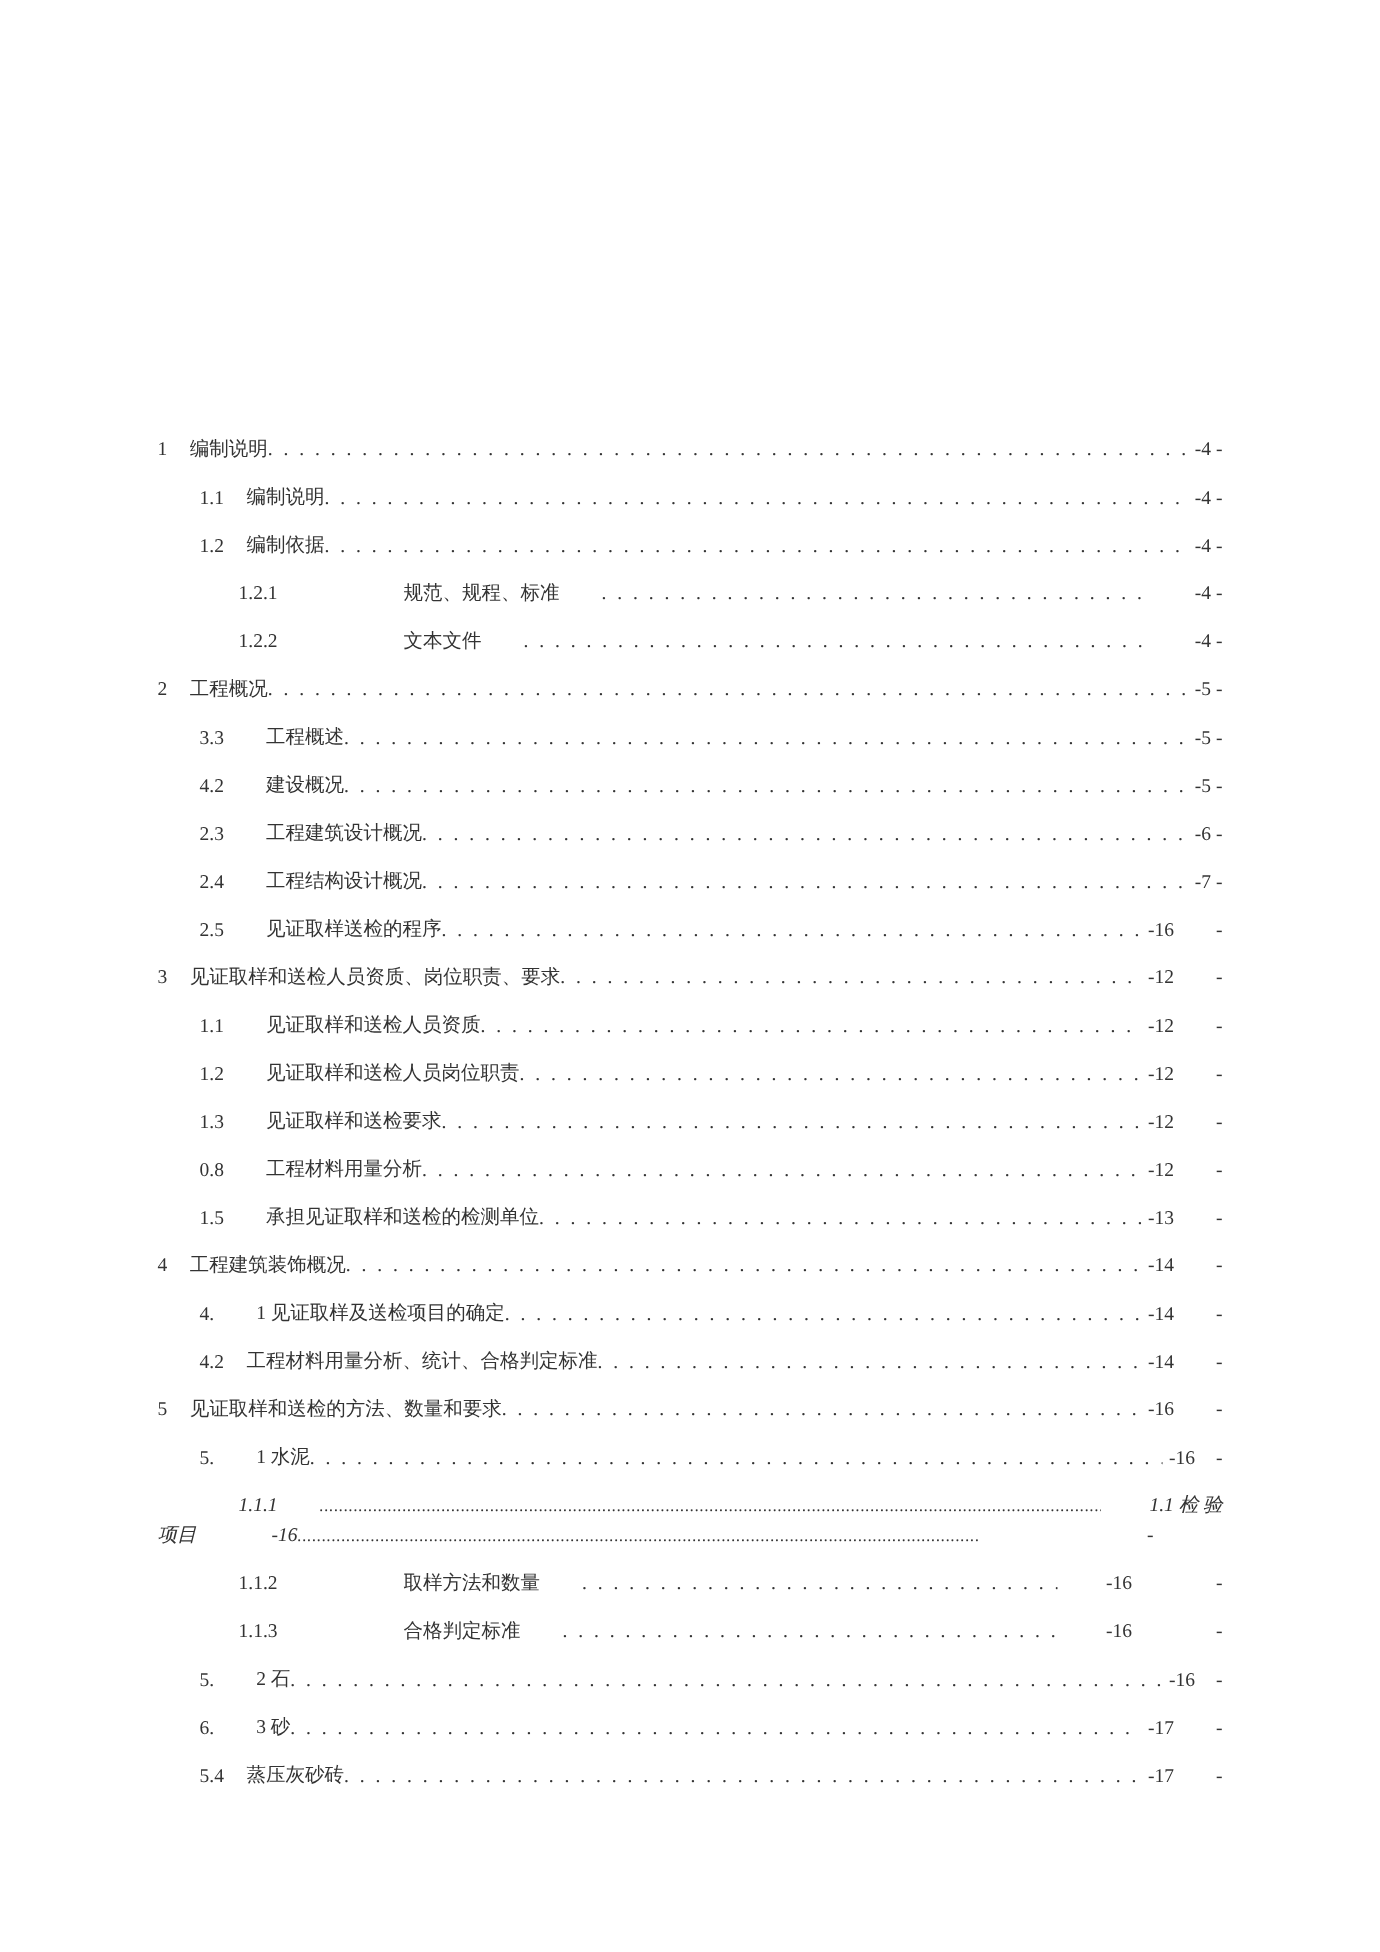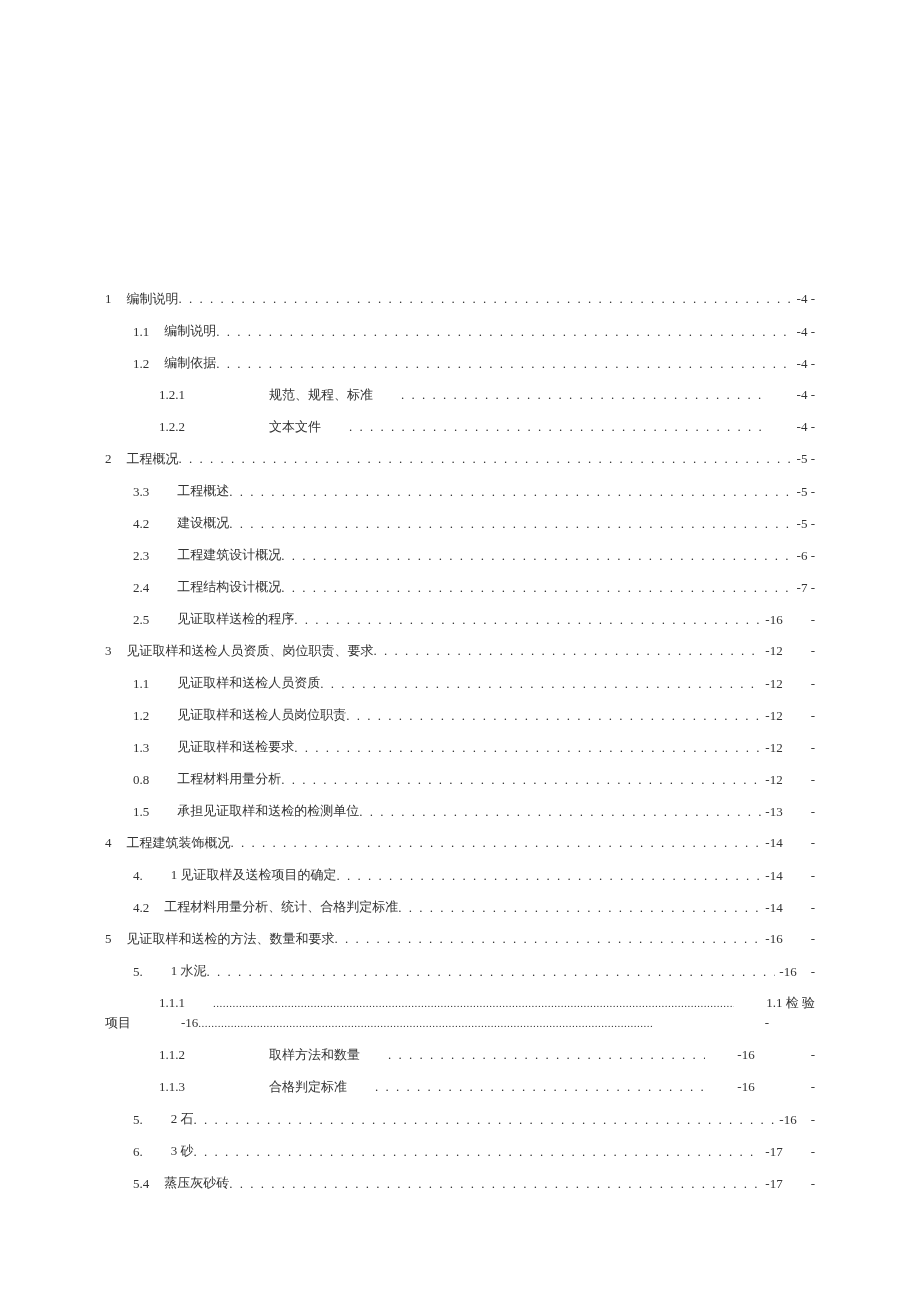--- a/index.html
+++ b/index.html
@@ -48,20 +48,21 @@
     .indent-0 { padding-left: 0px; }
     .indent-1 { padding-left: 28px; align-items: flex-end; }
     .indent-2 { padding-left: 54px; gap: 28px; }
     .split-line {
       display: flex;
       align-items: baseline;
       margin-bottom: 2px;
     }
     .split-wrap {
       margin-bottom: 14px;
+      font-style: italic;
     }
   </style>
 </head>
 <body>
 
 <div id="toc-container">
     <div class="toc-line indent-0">
       <span class="toc-num">1</span>
       <span class="toc-title">编制说明</span>
       <span class="toc-dots">. . . . . . . . . . . . . . . . . . . . . . . . . . . . . . . . . . . . . . . . . . . . . . . . . . . . . . . . . . . . . . . . . . . . . . . . . . . . . . . . . . . . . . . . . . . . . . . . . . . .</span>

